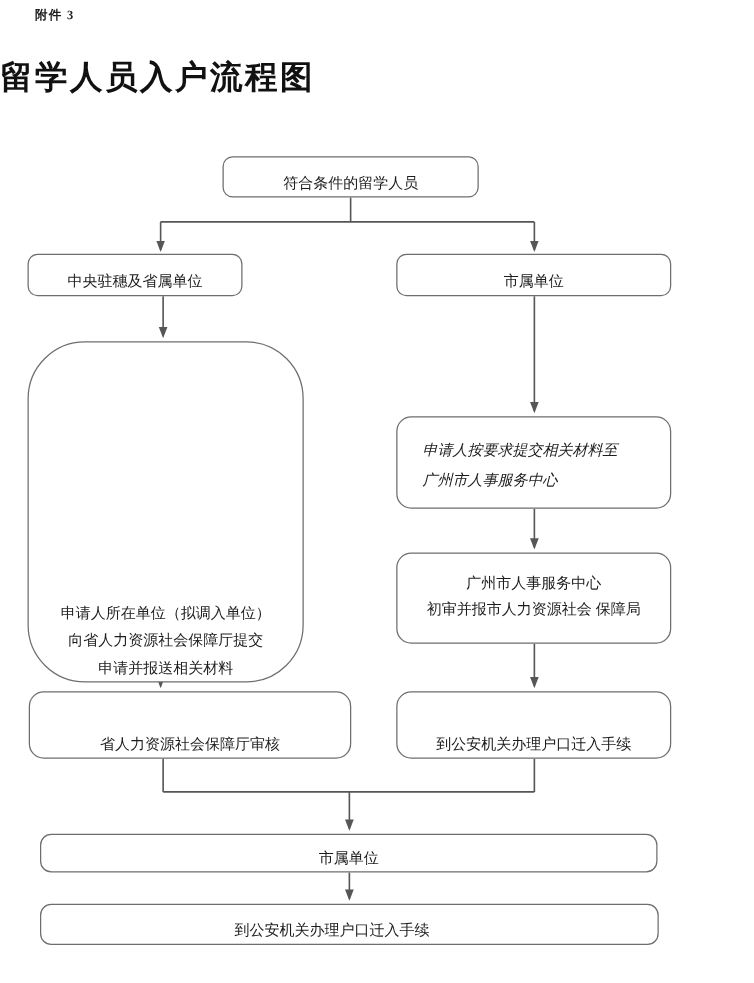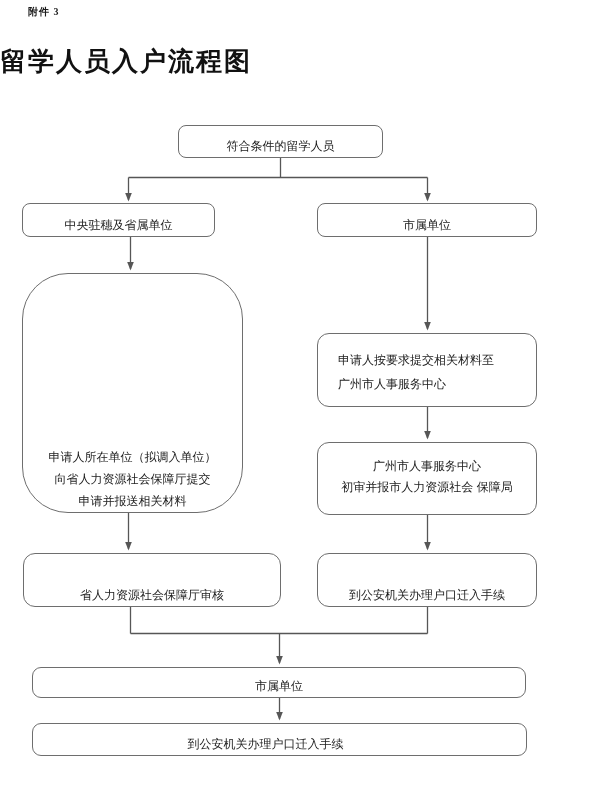--- a/index.html
+++ b/index.html
@@ -52,27 +52,27 @@
     display: flex;
     flex-direction: column;
     align-items: center;
     justify-content: flex-end;
     font-size: 12px;
     line-height: 21px;
     text-align: center;
     color: #1c1c1c;
   }
   .node-start        { left: 178px; top: 125px; width: 205px; height: 33px;  border-radius: 8px; }
-  .node-branch-left  { left: 22px;  top: 203px; width: 193px; height: 34px;  border-radius: 8px; }
+  .node-branch-left  { left: 22px;  top: 203px; width: 172px; height: 34px;  border-radius: 8px; }
   .node-branch-right { left: 317px; top: 203px; width: 220px; height: 34px;  border-radius: 8px; }
-  .node-left-process { left: 22px;  top: 273px; width: 221px; height: 240px; border-radius: 46px; line-height: 22px; }
+  .node-left-process { left: 22px;  top: 273px; width: 221px; height: 273px; border-radius: 46px; line-height: 22px; }
   .node-right-submit {
     left: 317px; top: 333px; width: 220px; height: 74px; border-radius: 12px;
     align-items: flex-start; text-align: left;
-    padding: 0 6px 10px 20px; line-height: 24px;
+    padding: 0 6px 10px 20px; line-height: 24px; font-style: italic;
   }
   .node-right-review { left: 317px; top: 442px; width: 220px; height: 73px; border-radius: 12px; padding-bottom: 16px; }
   .node-left-audit   { left: 23px;  top: 553px; width: 258px; height: 54px;  border-radius: 12px; }
   .node-right-audit  { left: 317px; top: 553px; width: 220px; height: 54px;  border-radius: 12px; }
   .node-issue-card   { left: 32px;  top: 667px; width: 494px; height: 31px;  border-radius: 9px; }
   .node-final        { left: 32px;  top: 723px; width: 495px; height: 33px;  border-radius: 9px; padding-right: 28px; }
   .node-line { display: block; }
 </style>
 </head>
 <body>

